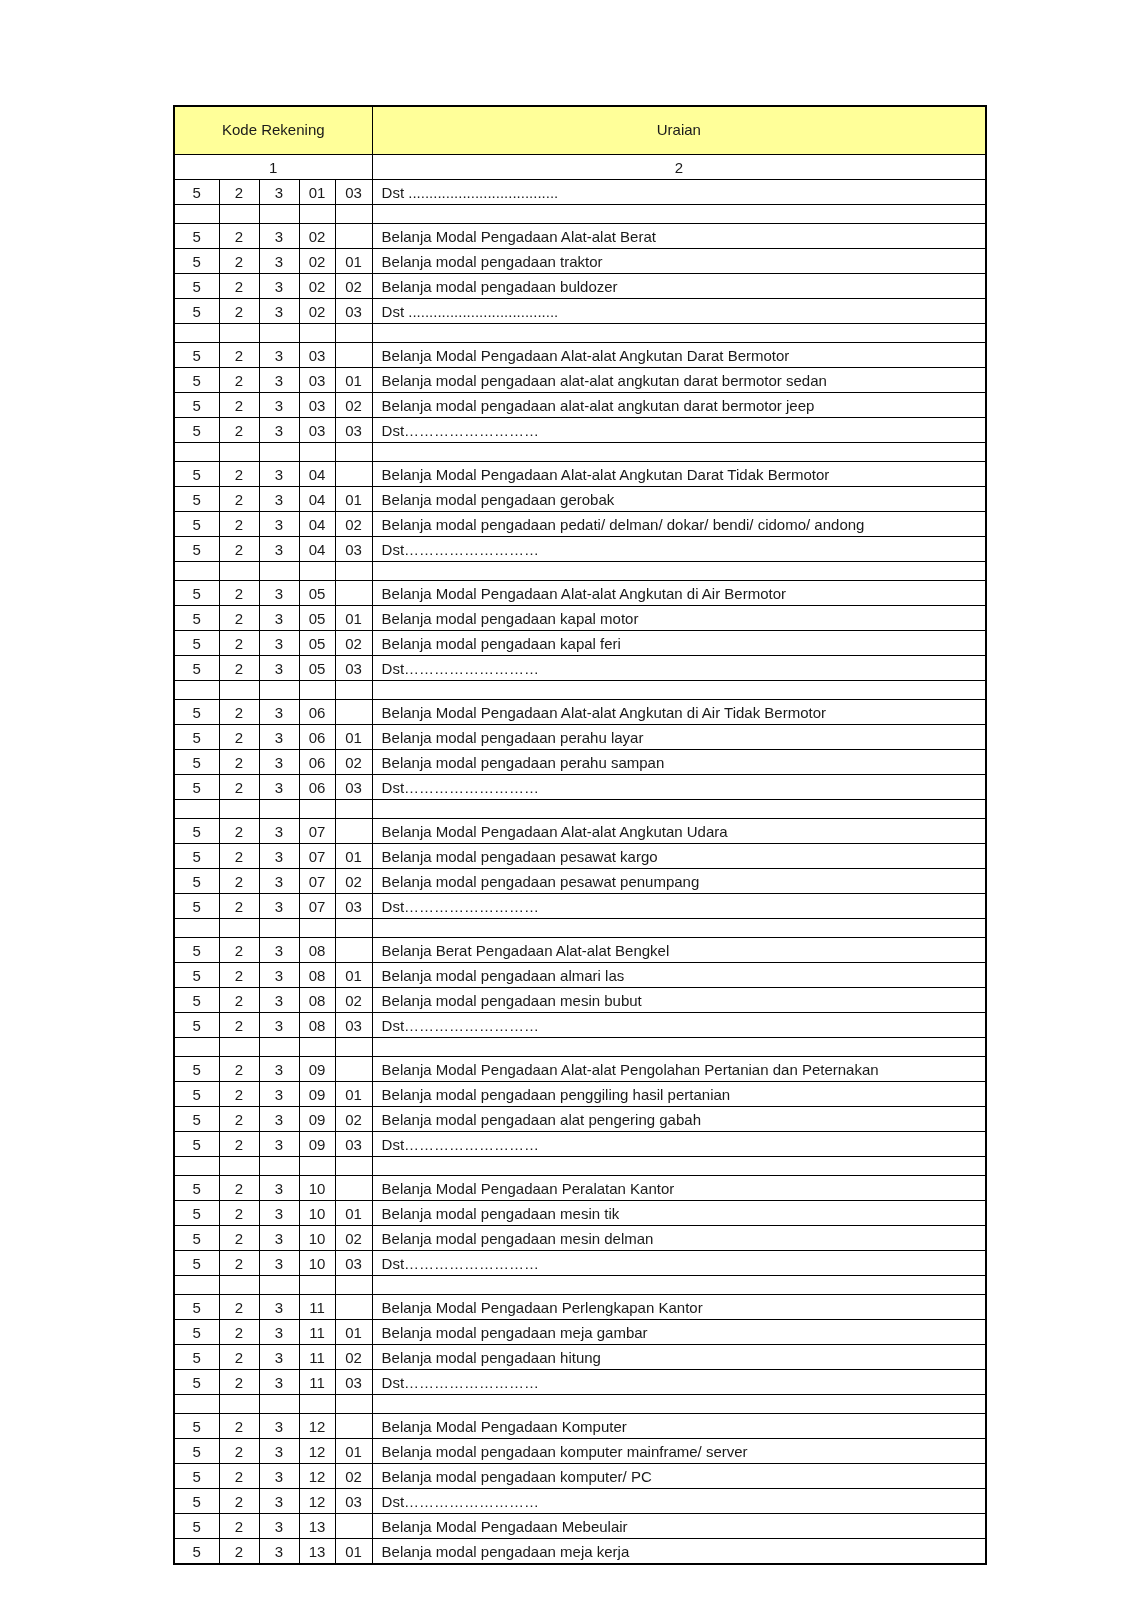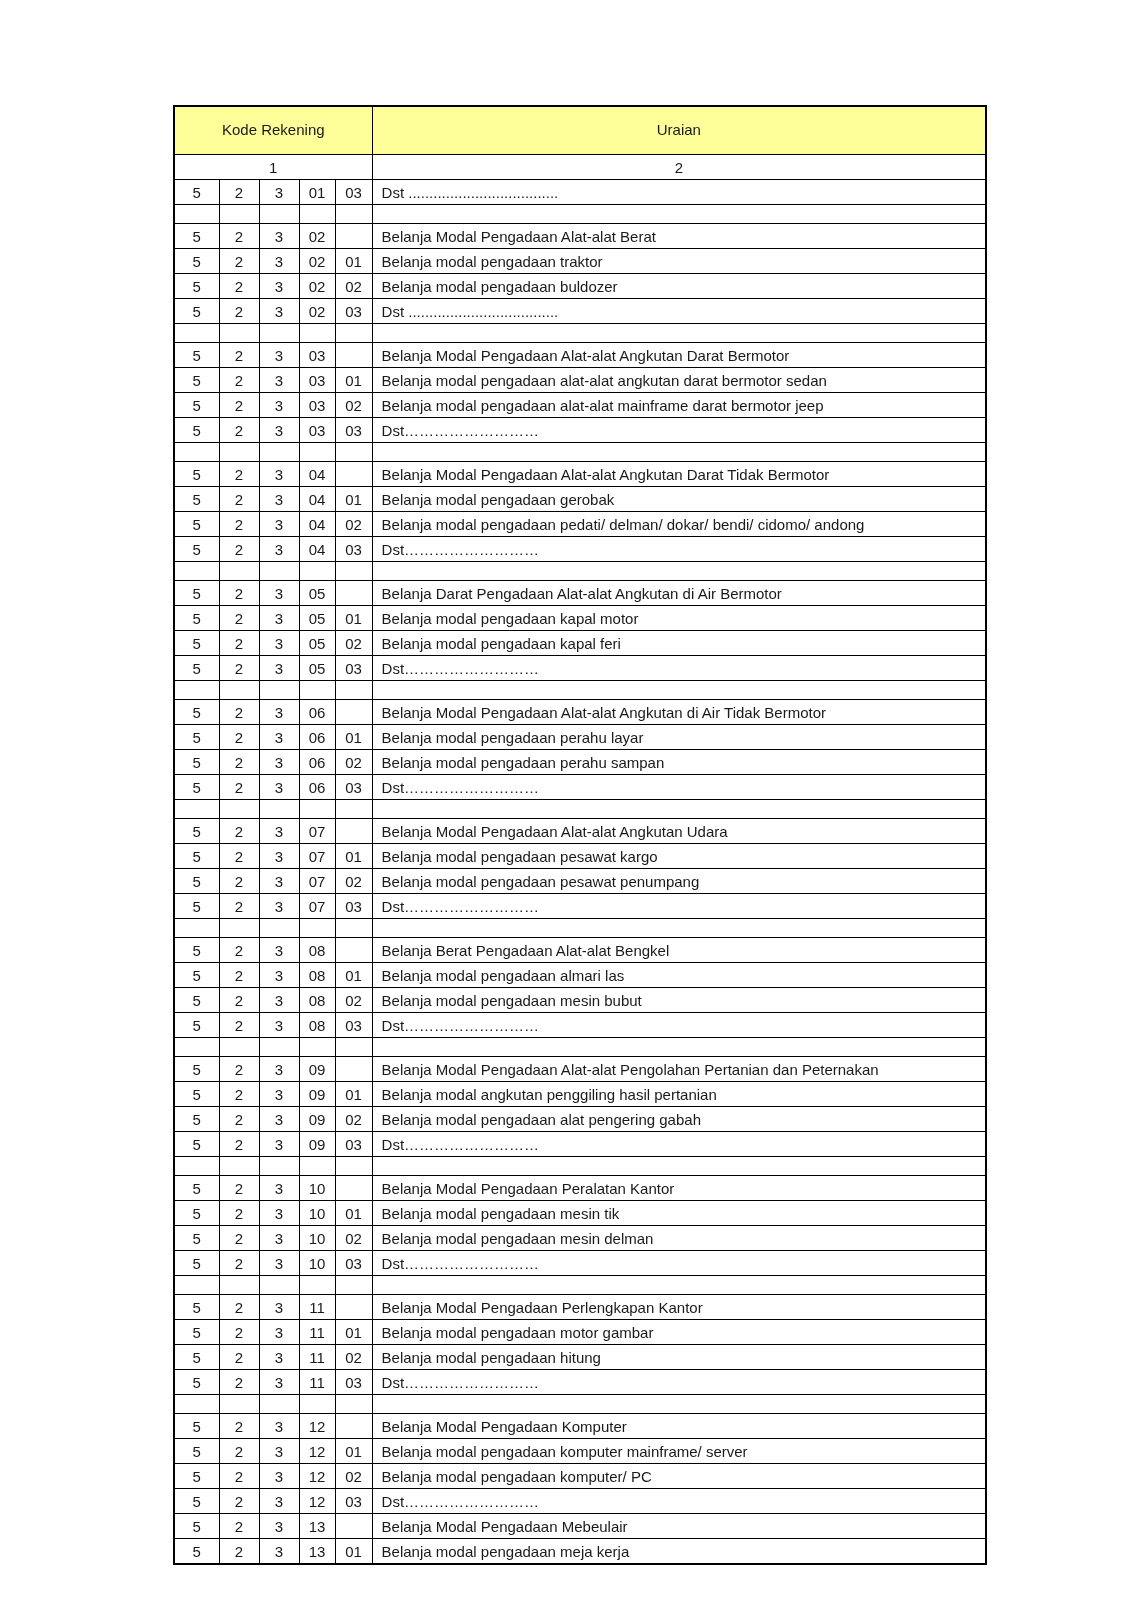--- a/index.html
+++ b/index.html
@@ -155,21 +155,21 @@
           <td class="code">03</td>
           <td class="code">01</td>
           <td class="uraian">Belanja modal pengadaan alat-alat angkutan darat bermotor sedan</td>
         </tr>
         <tr>
           <td class="code">5</td>
           <td class="code">2</td>
           <td class="code">3</td>
           <td class="code">03</td>
           <td class="code">02</td>
-          <td class="uraian">Belanja modal pengadaan alat-alat mainframe darat bermotor jeep</td>
+          <td class="uraian">Belanja modal pengadaan alat-alat angkutan darat bermotor jeep</td>
         </tr>
         <tr>
           <td class="code">5</td>
           <td class="code">2</td>
           <td class="code">3</td>
           <td class="code">03</td>
           <td class="code">03</td>
           <td class="uraian">Dst………………………</td>
         </tr>
         <tr class="empty">
@@ -219,21 +219,21 @@
           <td class="code"></td>
           <td class="code"></td>
           <td class="uraian"></td>
         </tr>
         <tr>
           <td class="code">5</td>
           <td class="code">2</td>
           <td class="code">3</td>
           <td class="code">05</td>
           <td class="code"></td>
-          <td class="uraian">Belanja Darat Pengadaan Alat-alat Angkutan di Air Bermotor</td>
+          <td class="uraian">Belanja Modal Pengadaan Alat-alat Angkutan di Air Bermotor</td>
         </tr>
         <tr>
           <td class="code">5</td>
           <td class="code">2</td>
           <td class="code">3</td>
           <td class="code">05</td>
           <td class="code">01</td>
           <td class="uraian">Belanja modal pengadaan kapal motor</td>
         </tr>
         <tr>
@@ -387,21 +387,21 @@
           <td class="code">09</td>
           <td class="code"></td>
           <td class="uraian">Belanja Modal Pengadaan Alat-alat Pengolahan Pertanian dan Peternakan</td>
         </tr>
         <tr>
           <td class="code">5</td>
           <td class="code">2</td>
           <td class="code">3</td>
           <td class="code">09</td>
           <td class="code">01</td>
-          <td class="uraian">Belanja modal angkutan penggiling hasil pertanian</td>
+          <td class="uraian">Belanja modal pengadaan penggiling hasil pertanian</td>
         </tr>
         <tr>
           <td class="code">5</td>
           <td class="code">2</td>
           <td class="code">3</td>
           <td class="code">09</td>
           <td class="code">02</td>
           <td class="uraian">Belanja modal pengadaan alat pengering gabah</td>
         </tr>
         <tr>
@@ -467,21 +467,21 @@
           <td class="code">11</td>
           <td class="code"></td>
           <td class="uraian">Belanja Modal Pengadaan Perlengkapan Kantor</td>
         </tr>
         <tr>
           <td class="code">5</td>
           <td class="code">2</td>
           <td class="code">3</td>
           <td class="code">11</td>
           <td class="code">01</td>
-          <td class="uraian">Belanja modal pengadaan motor gambar</td>
+          <td class="uraian">Belanja modal pengadaan meja gambar</td>
         </tr>
         <tr>
           <td class="code">5</td>
           <td class="code">2</td>
           <td class="code">3</td>
           <td class="code">11</td>
           <td class="code">02</td>
           <td class="uraian">Belanja modal pengadaan hitung</td>
         </tr>
         <tr>

